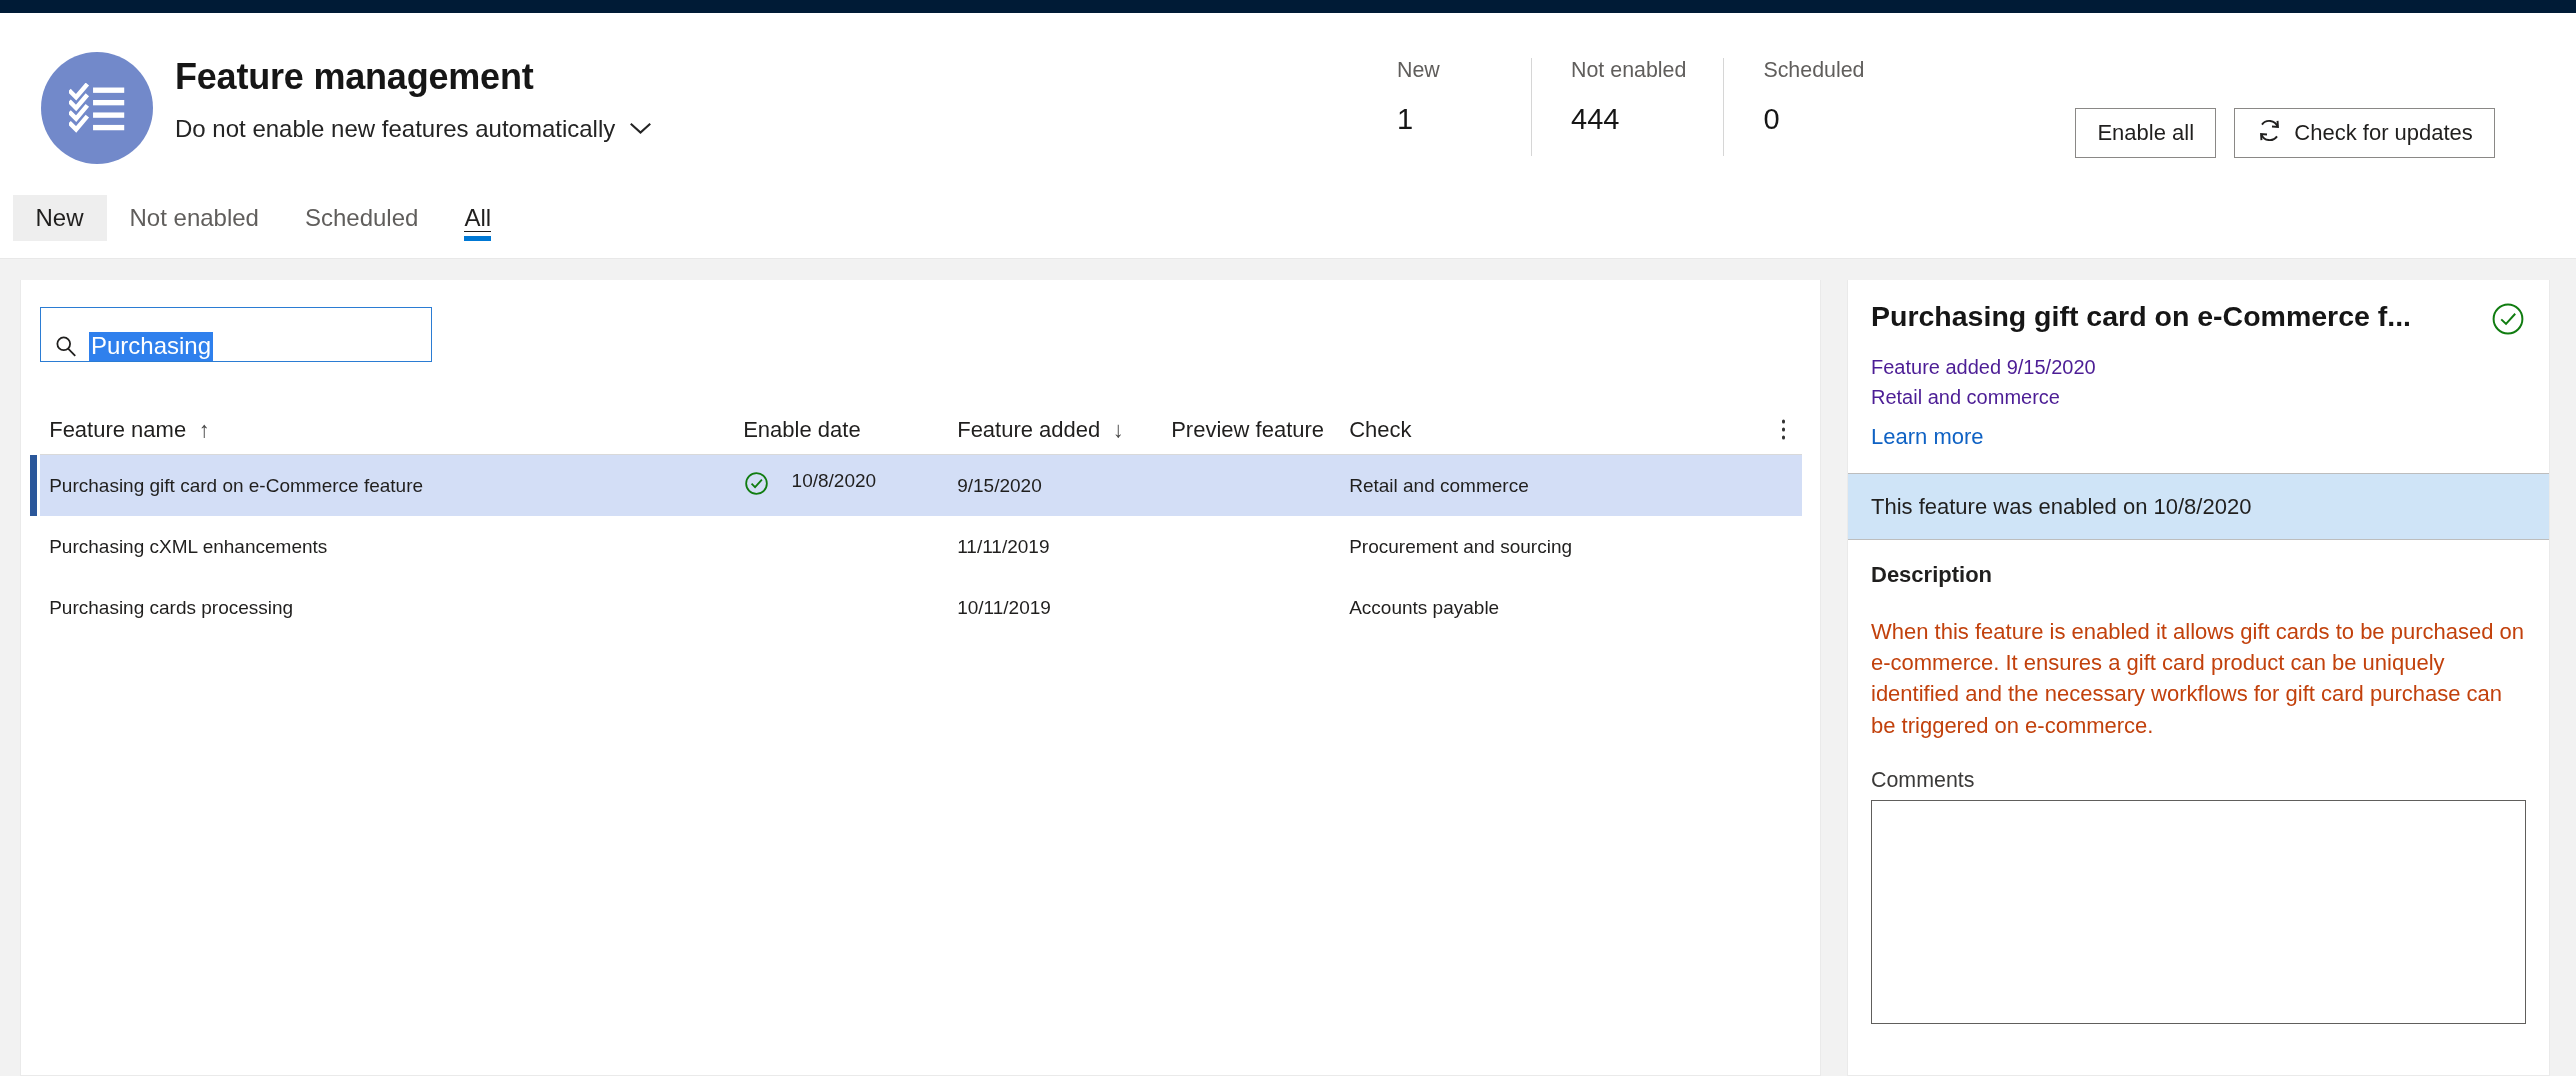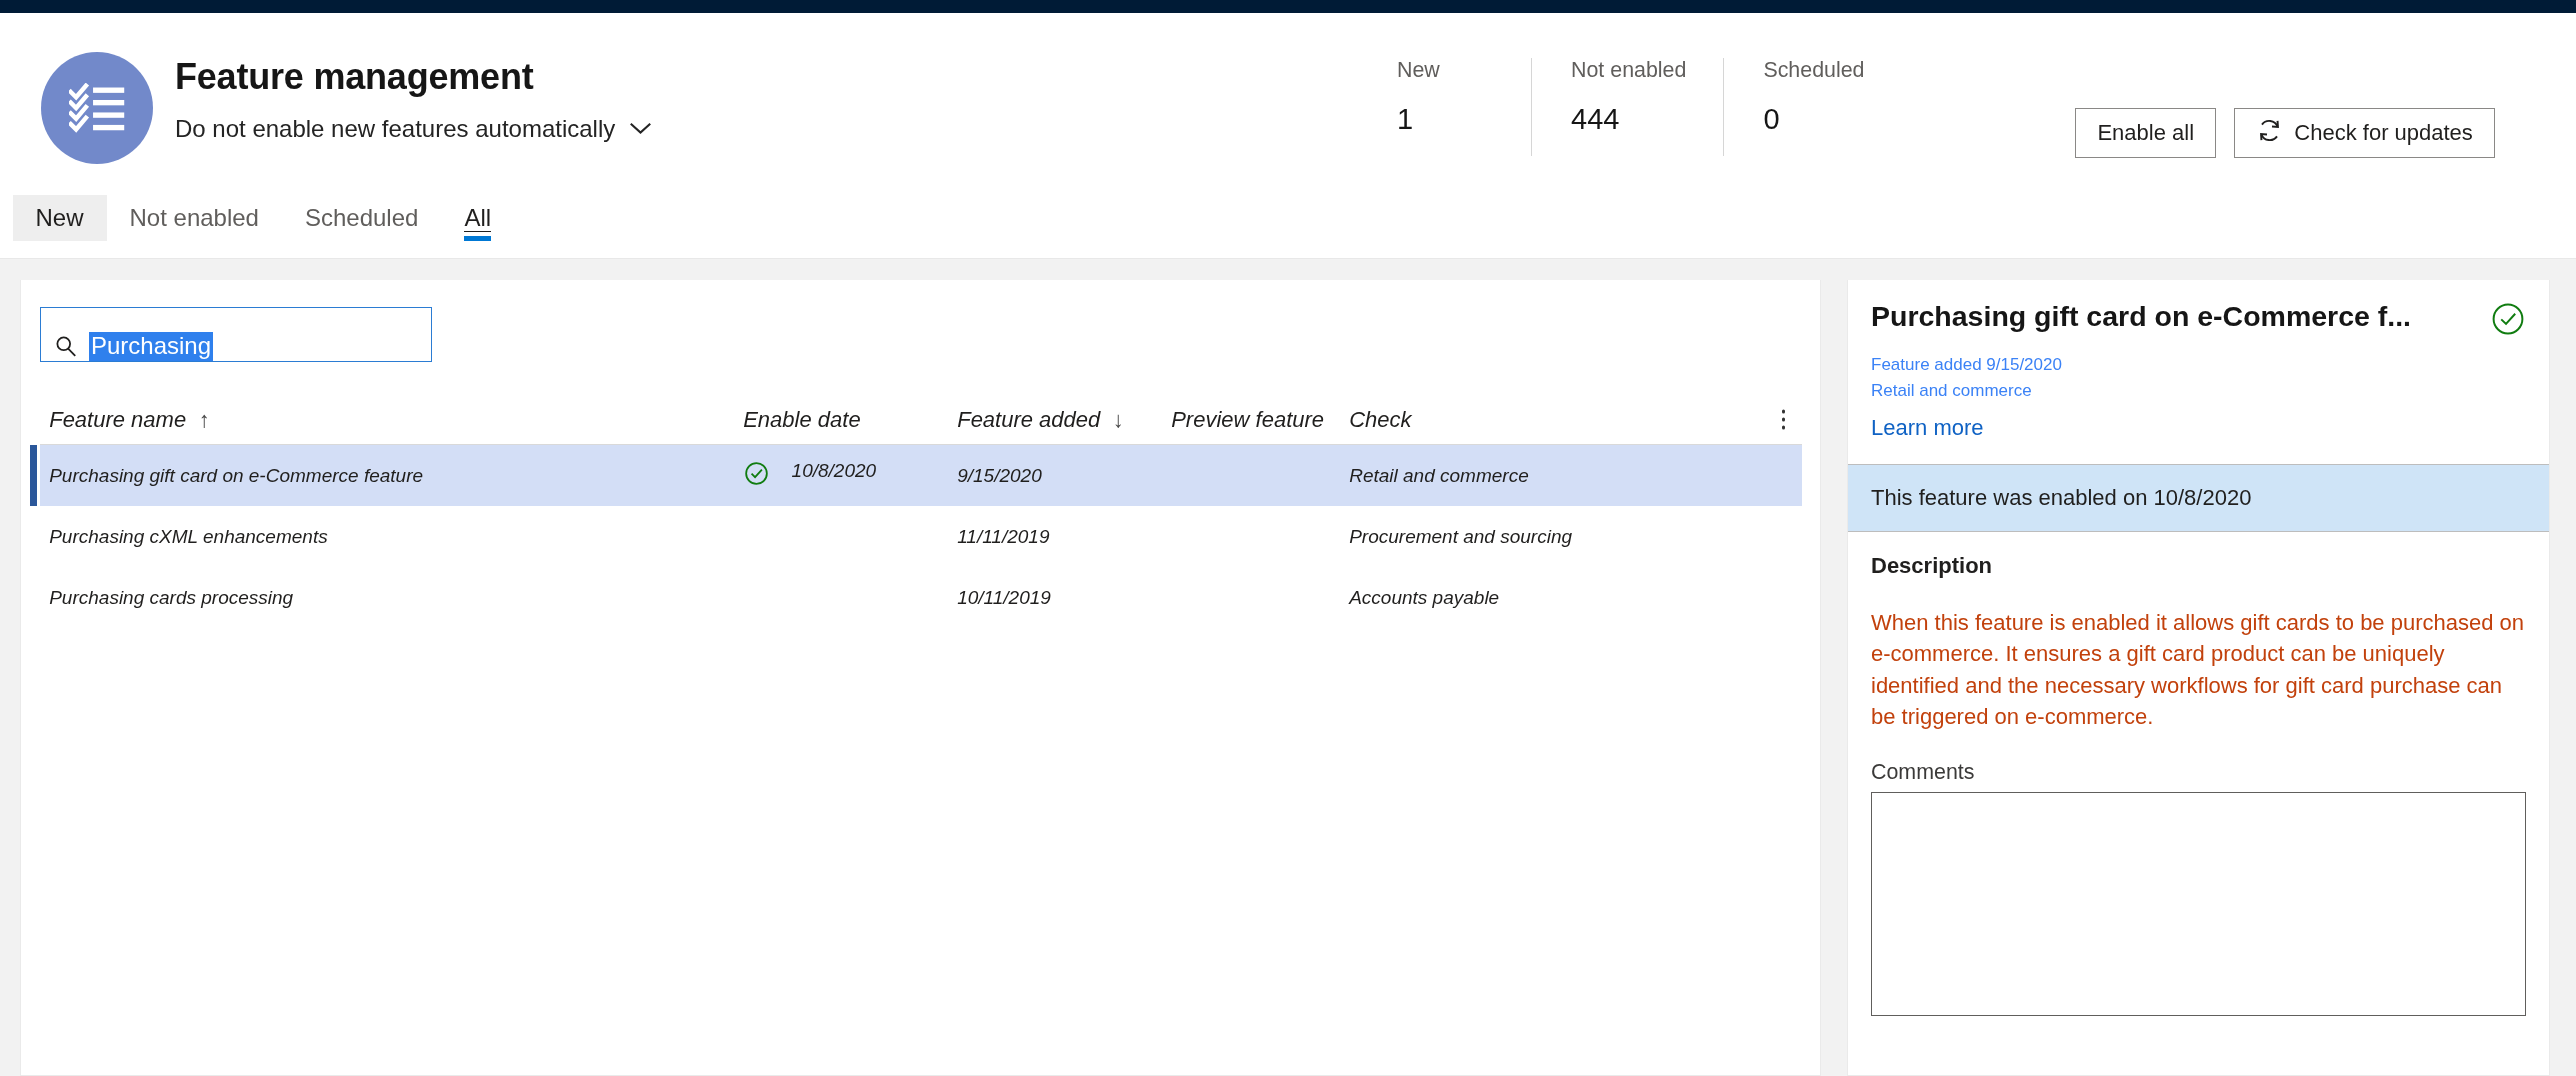--- a/index.html
+++ b/index.html
@@ -138,21 +138,21 @@
   .search-icon { flex: 0 0 auto; margin-right: 12.5px; }
   .search-val {
     font-size: 24px;
     color: #ffffff;
     background: #2f80ed;
     padding: 0.9px 1.8px;
     line-height: 1.12;
   }
 
   
-  .tbl { position: absolute; left: 19.6px; top: 115px; width: 1762px; font-style: italic; }
+  .tbl { position: absolute; left: 19.6px; top: 125px; width: 1762px; }
   .tbl-head {
     display: flex; align-items: center;
     height: 50px;
     border-bottom: 0.9px solid #d9d9d9;
     position: relative;
   }
   .th {
     font-size: 22px; color: #201f1e;
     display: flex; align-items: center; gap: 12.5px;
     cursor: pointer;
@@ -204,21 +204,21 @@
   }
   .dp-top { padding: 19.6px 23px 23px 23px; }
   .dp-title-row { display: flex; align-items: flex-start; justify-content: space-between; }
   .dp-title {
     font-size: 28.5px; font-weight: bold; color: #161616;
     line-height: 1.15;
     max-width: 587px;
     white-space: nowrap; overflow: hidden;
   }
   .dp-check { flex: 0 0 auto; margin-top: 1.8px; }
-  .dp-meta { font-size: 17px; color: #3b82f6; margin-top: 12.5px; line-height: 1.42; }
+  .dp-meta { font-size: 20px; color: #4c1d95; margin-top: 12.5px; line-height: 1.42; }
   .dp-link {
     display: inline-block; margin-top: 12.5px;
     font-size: 22px; color: #0f62c4; cursor: pointer;
   }
 
   .dp-banner {
     background: #cfe4f7;
     border-top: 0.9px solid #bdbdbd;
     border-bottom: 0.9px solid #bdbdbd;
     padding: 19.6px 23px;

